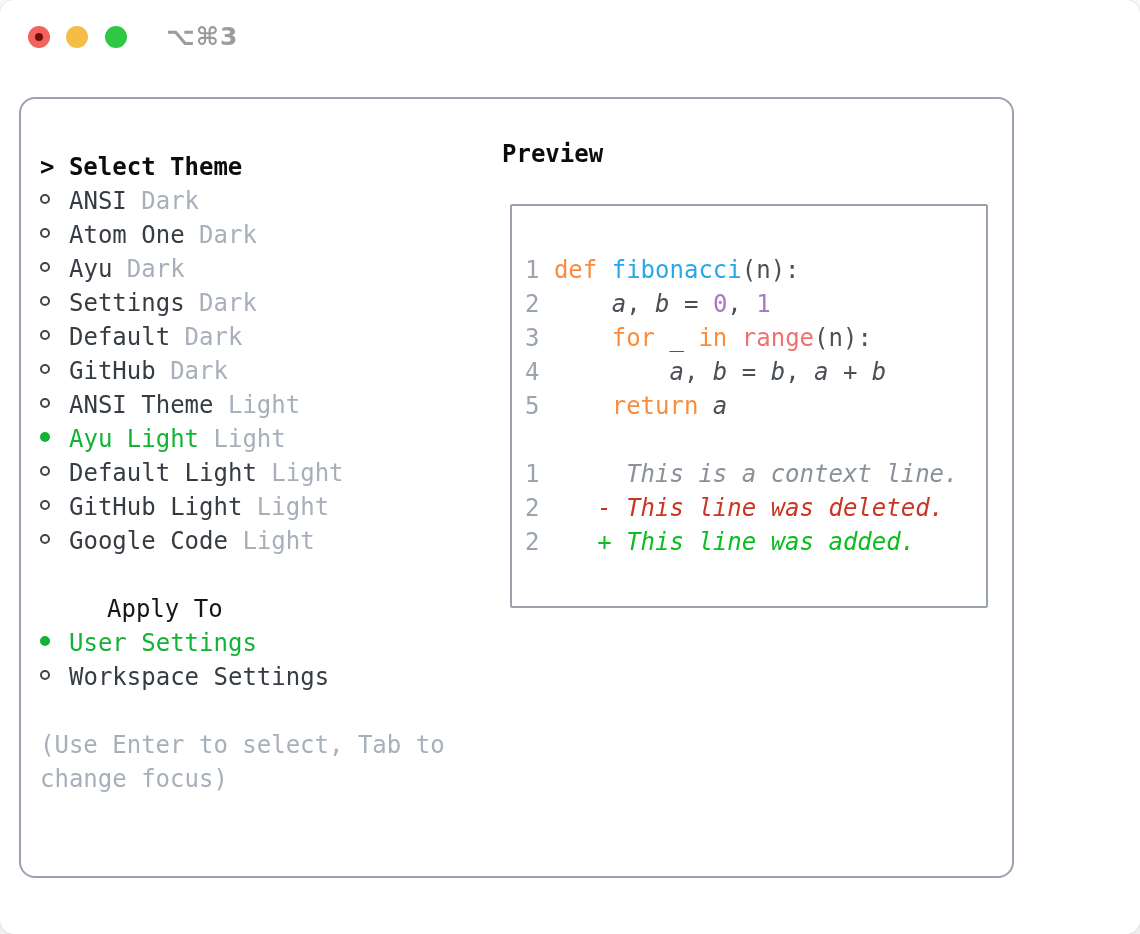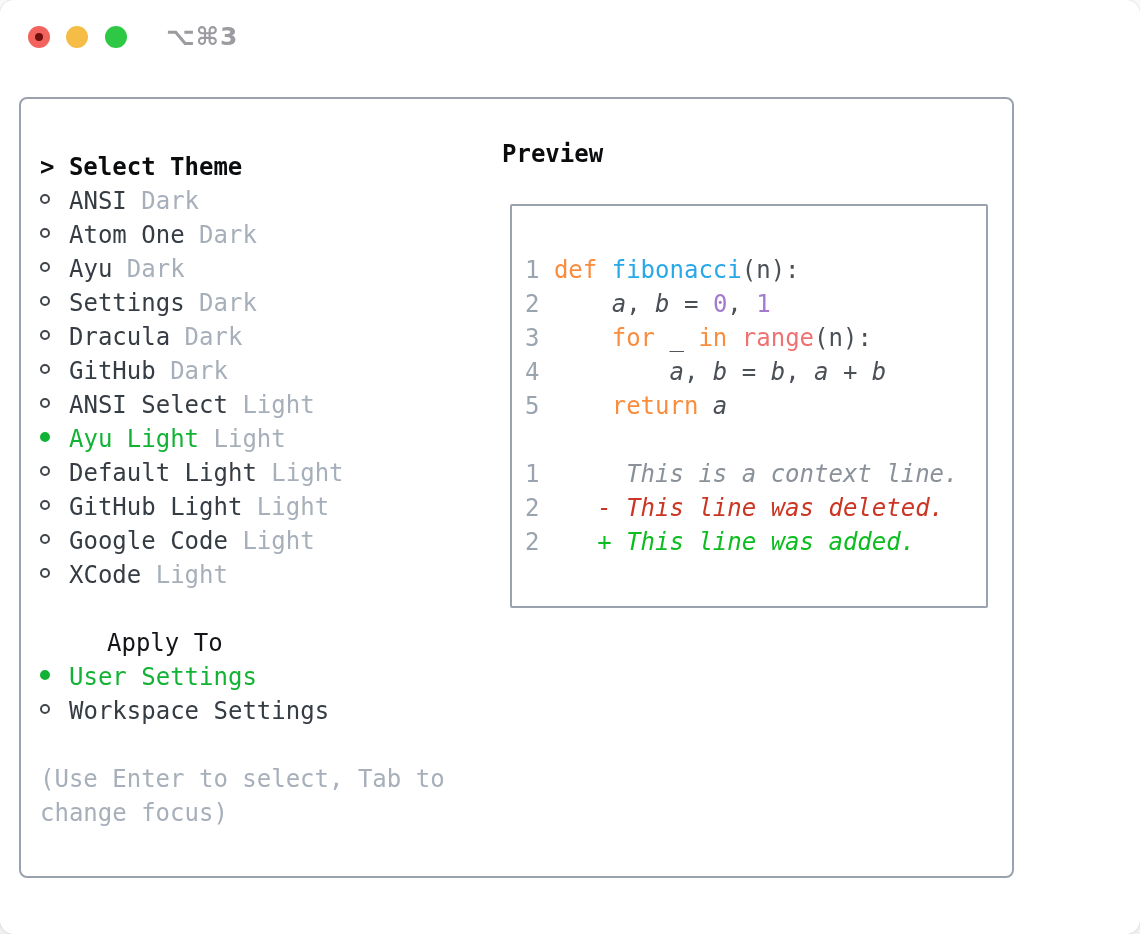--- a/index.html
+++ b/index.html
@@ -26,21 +26,21 @@
   .win-title {
     position: absolute; left: 166px; top: 22px; height: 30px; line-height: 30px;
     font-family: "DejaVu Sans", "Liberation Sans", sans-serif;
     font-size: 25px; font-weight: 600; color: var(--title_gray, #9b9ba0);
     letter-spacing: 1px;
   }
 
   
   .panel {
     position: absolute; left: 19px; top: 97px; width: 995px; height: 781px;
-    border: 2px solid var(--border, #9aa2ae); border-radius: 8px; background: #fff;
+    border: 2px solid var(--border, #9aa2ae); border-radius: 16px; background: #fff;
   }
 
   .row { height: 34px; line-height: 34px; white-space: pre; font-size: 24px; }
 
   
   .col-left { position: absolute; left: 19px; top: 51px; width: 450px; }
   .hdr { font-weight: bold; color: #0b0c0e; }
   .prompt { font-weight: bold; color: #0b0c0e; }
 
   .icel { display: inline-block; width: 29px; height: 34px; position: relative; vertical-align: top; }
@@ -91,28 +91,27 @@
   <div class="panel">
 
     <div class="col-left">
       <div class="row"><span class="prompt">&gt; </span><span class="hdr">Select Theme</span></div>
 
       <div>
           <div class="row"><span class="icel"><span class="radio"></span></span><span class="opt-name">ANSI</span> <span class="opt-variant">Dark</span></div>
           <div class="row"><span class="icel"><span class="radio"></span></span><span class="opt-name">Atom One</span> <span class="opt-variant">Dark</span></div>
           <div class="row"><span class="icel"><span class="radio"></span></span><span class="opt-name">Ayu</span> <span class="opt-variant">Dark</span></div>
           <div class="row"><span class="icel"><span class="radio"></span></span><span class="opt-name">Settings</span> <span class="opt-variant">Dark</span></div>
-          <div class="row"><span class="icel"><span class="radio"></span></span><span class="opt-name">Dracula</span> <span class="opt-variant">Dark</span></div>
+          <div class="row"><span class="icel"><span class="radio"></span></span><span class="opt-name">Default</span> <span class="opt-variant">Dark</span></div>
           <div class="row"><span class="icel"><span class="radio"></span></span><span class="opt-name">GitHub</span> <span class="opt-variant">Dark</span></div>
-          <div class="row"><span class="icel"><span class="radio"></span></span><span class="opt-name">ANSI Select</span> <span class="opt-variant">Light</span></div>
+          <div class="row"><span class="icel"><span class="radio"></span></span><span class="opt-name">ANSI Theme</span> <span class="opt-variant">Light</span></div>
           <div class="row"><span class="icel"><span class="radio on"></span></span><span class="opt-name sel">Ayu Light</span> <span class="opt-variant">Light</span></div>
           <div class="row"><span class="icel"><span class="radio"></span></span><span class="opt-name">Default Light</span> <span class="opt-variant">Light</span></div>
           <div class="row"><span class="icel"><span class="radio"></span></span><span class="opt-name">GitHub Light</span> <span class="opt-variant">Light</span></div>
           <div class="row"><span class="icel"><span class="radio"></span></span><span class="opt-name">Google Code</span> <span class="opt-variant">Light</span></div>
-          <div class="row"><span class="icel"><span class="radio"></span></span><span class="opt-name">XCode</span> <span class="opt-variant">Light</span></div>
         </div>
 
       <div class="row"></div>
 
       <div class="row"><span class="icel"></span><span class="apply-label">Apply To</span></div>
 
       <div>
           <div class="row"><span class="icel"><span class="radio on"></span></span><span class="opt-name sel">User Settings</span></div>
           <div class="row"><span class="icel"><span class="radio"></span></span><span class="opt-name">Workspace Settings</span></div>
         </div>

